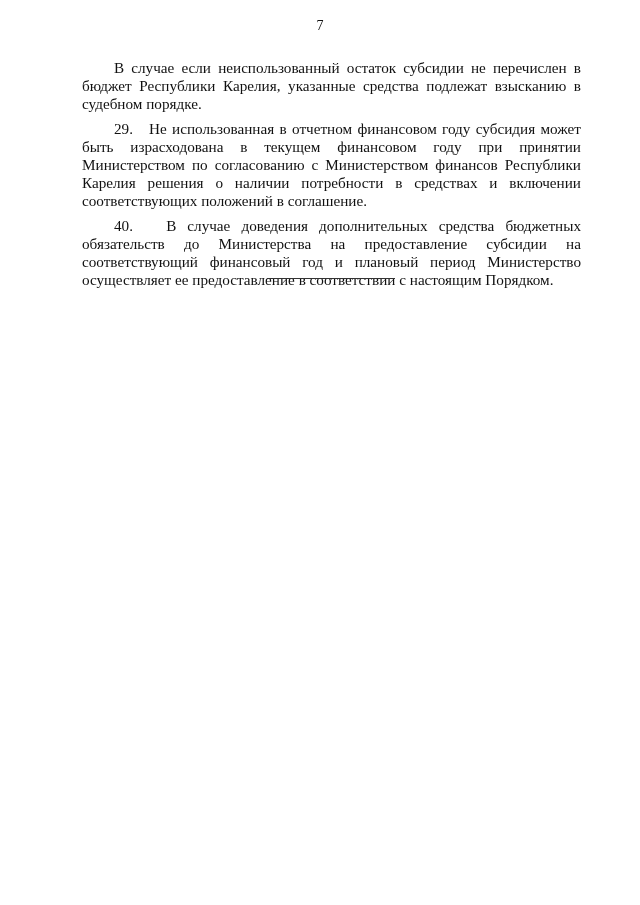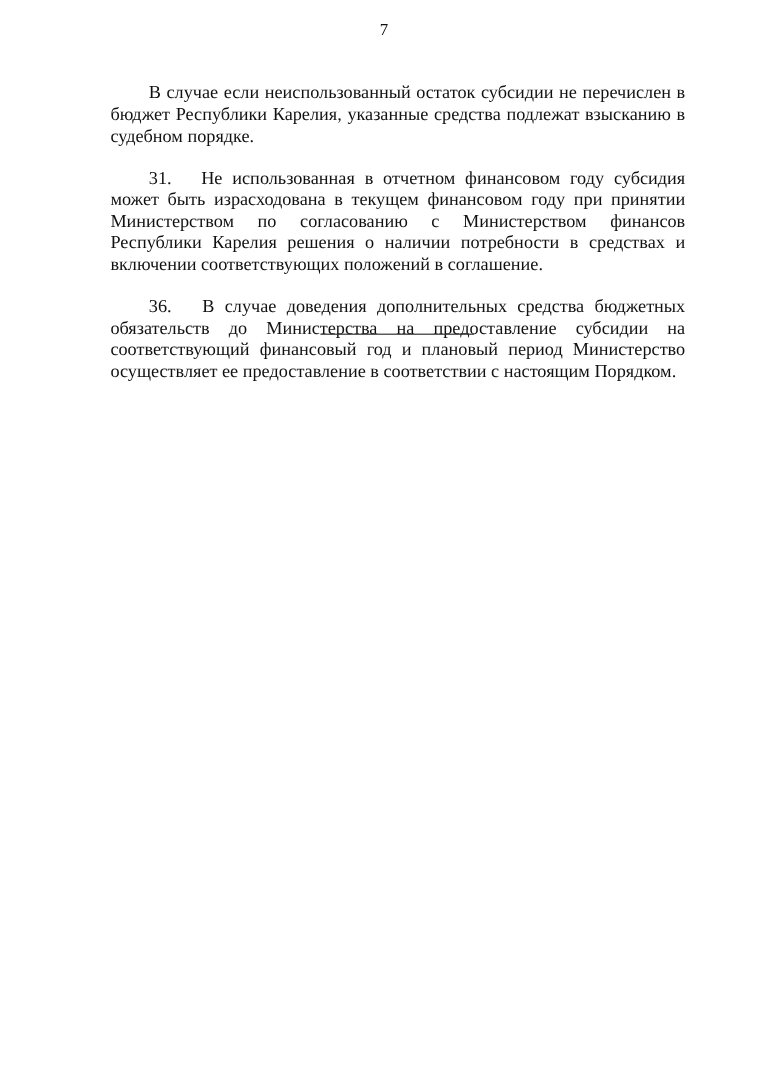--- a/index.html
+++ b/index.html
@@ -6,41 +6,41 @@
   body { width: 640px; height: 905px; position: relative; overflow: hidden; }
   .page { position: absolute; left: 0; top: 0; width: 640px; height: 905px; background: #fff; }
   .page-number {
     position: absolute; top: 18px; left: 0; width: 640px; text-align: center;
     font-family: "Liberation Serif", serif; font-size: 14px; color: #111;
   }
   .body-text {
     position: absolute; left: 76px; top: 53px; width: 511px;
     font-family: "Liberation Serif", serif; font-size: 15.2px; line-height: 18.2px; color: #111;
   }
-  .para { margin: 16px; text-align: justify; text-indent: 32px; }
+  .para { margin: 6px; text-align: justify; text-indent: 32px; }
   .para .num { }
   .rule {
     position: absolute; left: 267px; top: 278px; width: 128px; height: 0;
     border-top: 1px solid #333;
   }
 </style>
 </head>
 <body>
 
 <div class="page">
   <div class="page-number">7</div>
 
   <div class="body-text">
     <p class="para">
       <span>В случае если неиспользованный остаток субсидии не перечислен в бюджет Республики Карелия, указанные средства подлежат взысканию в судебном порядке.</span>
     </p>
     <p class="para">
-      <span class="num">31.</span>&nbsp;&nbsp;
+      <span class="num">29.</span>&nbsp;&nbsp;
       <span>Не использованная в отчетном финансовом году субсидия может быть израсходована в текущем финансовом году при принятии Министерством по согласованию с Министерством финансов Республики Карелия решения о наличии потребности в средствах и включении соответствующих положений в соглашение.</span>
     </p>
     <p class="para">
-      <span class="num">36.</span>&nbsp;&nbsp;
+      <span class="num">40.</span>&nbsp;&nbsp;
       <span>В случае доведения дополнительных средства бюджетных обязательств  до Министерства на предоставление субсидии на соответствующий финансовый год и плановый период Министерство осуществляет ее предоставление в соответствии с настоящим Порядком.</span>
     </p>
   </div>
 
   <div class="rule"></div>
 </div>
 
 </body></html>

